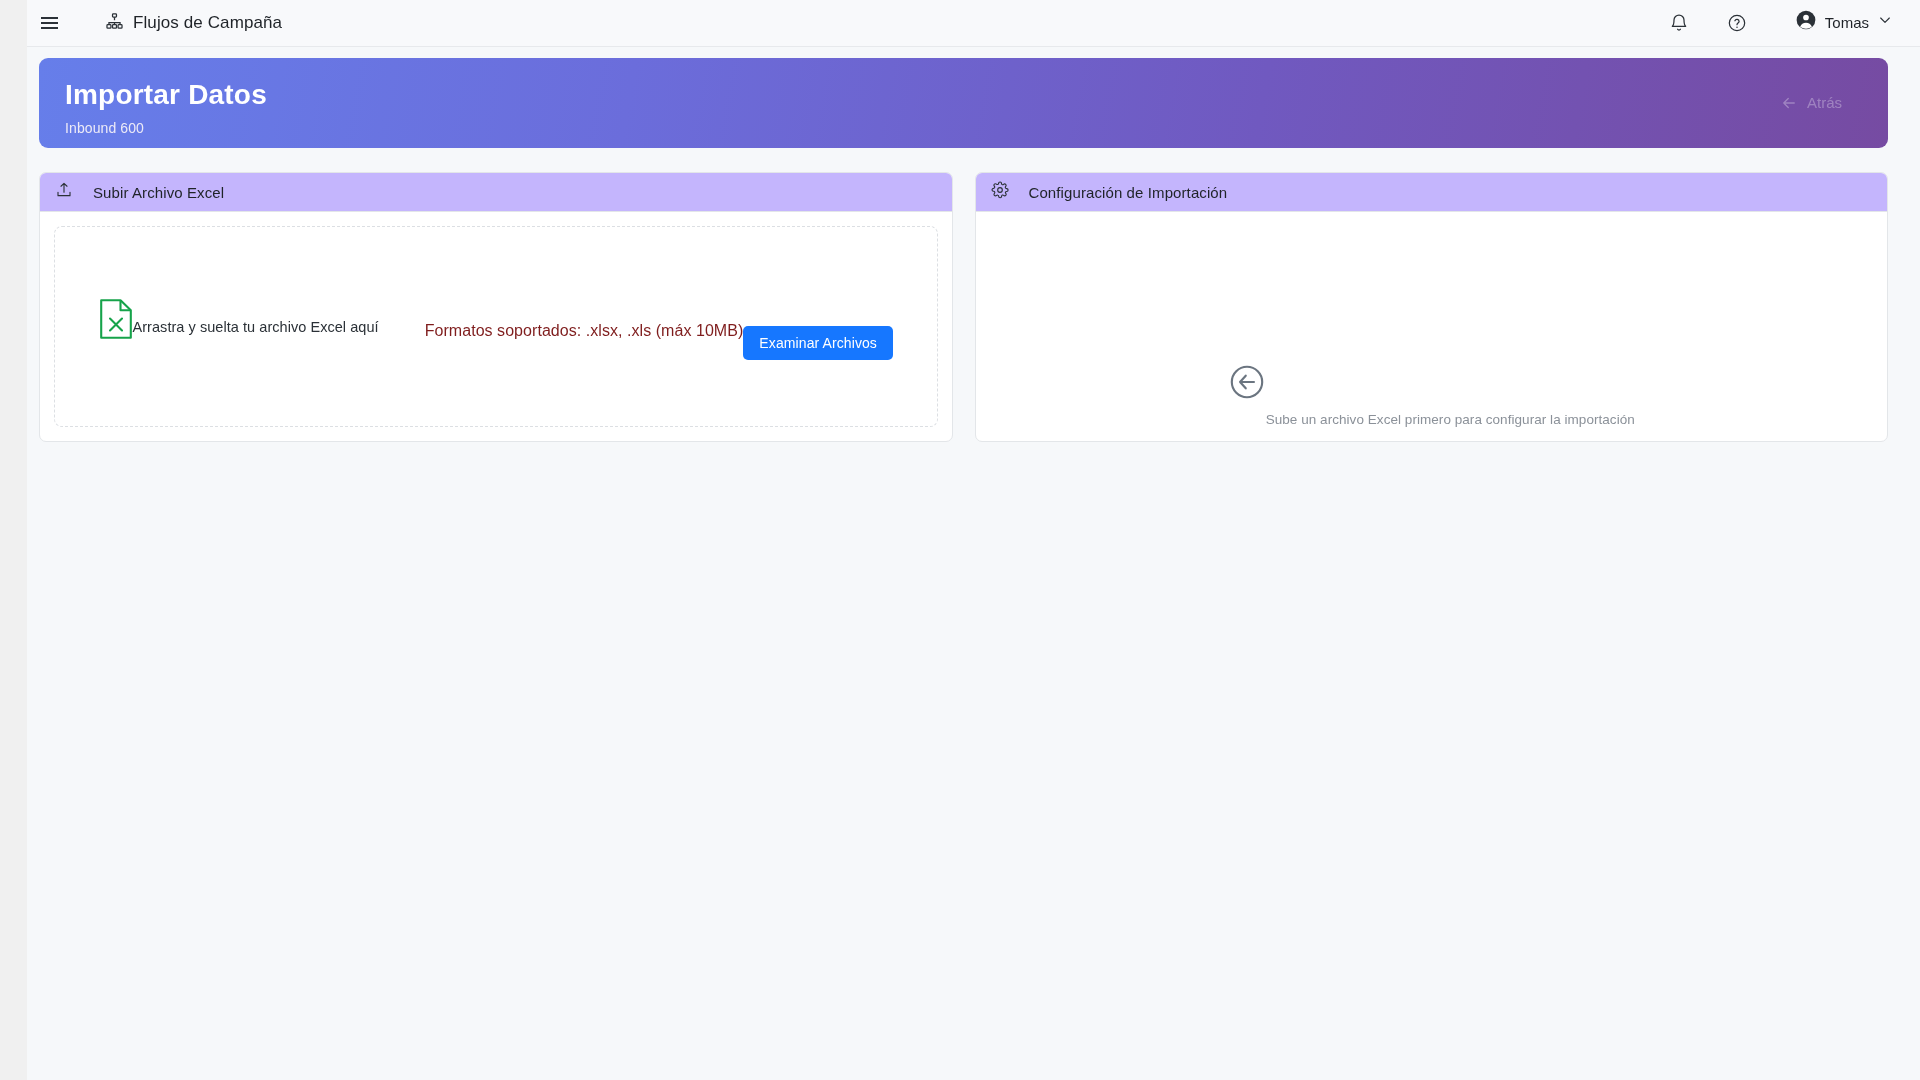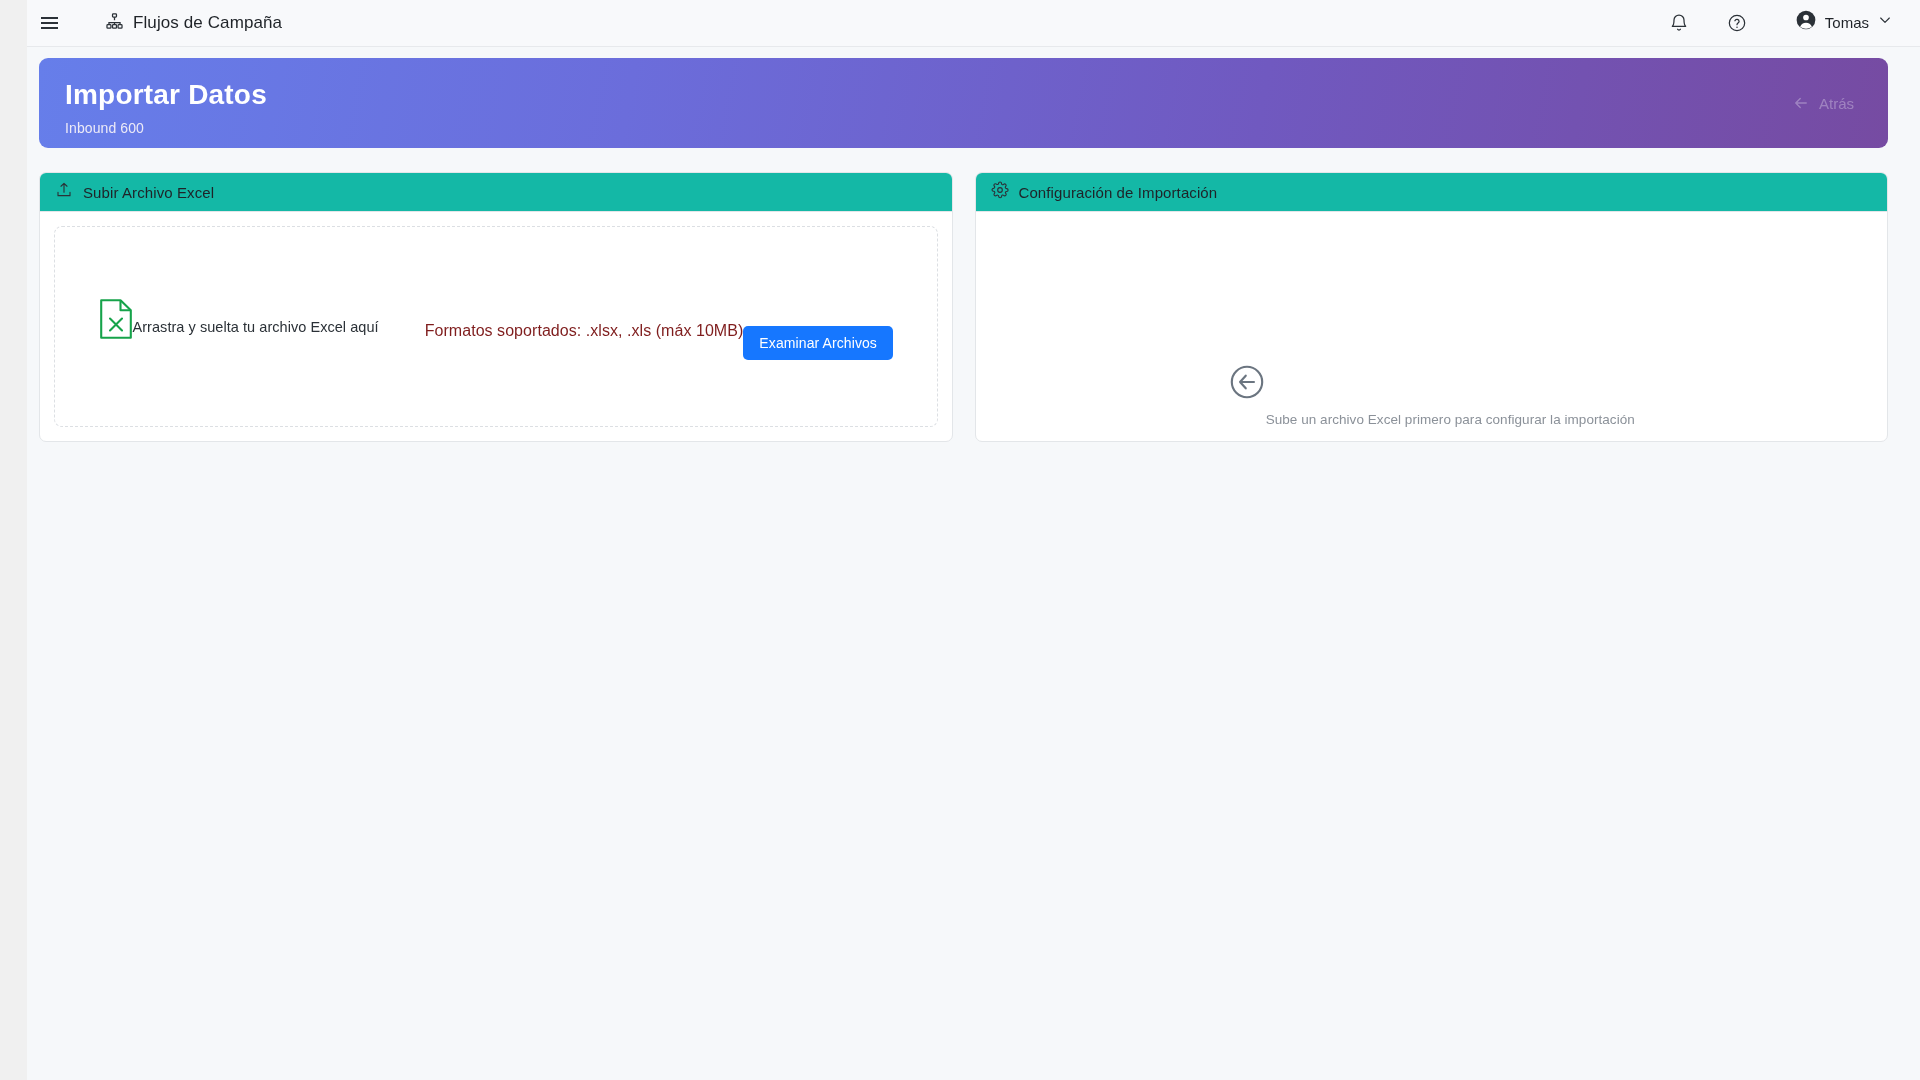--- a/index.html
+++ b/index.html
@@ -148,25 +148,25 @@
     line-height: 1.1;
   }
   .hero-sub {
     margin-top: 9px;
     font-size: 14px;
     color: #eceaf7;
     letter-spacing: .1px;
   }
   .hero-back {
     position: absolute;
-    right: 26px;
+    right: 38px;
     top: 50%;
     transform: translateY(-50%);
     display: flex;
-    align-items: center;
+    align-items: flex-start;
     gap: 9px;
     font-size: 15px;
     color: rgba(255,255,255,.30);
     cursor: pointer;
     background: none;
     border: none;
     padding: 6px 8px;
     font-family: inherit;
   }
   .hero-back svg { display: block; }
@@ -180,25 +180,25 @@
   .card {
     flex: 1;
     background: #ffffff;
     border: 1px solid #e3e6e9;
     border-radius: 7px;
     overflow: hidden;
     min-width: 0;
   }
   .card-head {
     height: 39px;
-    background: #14b8a6;
+    background: #c4b5fd;
     border-bottom: 1px solid #e3e6e9;
     display: flex;
     align-items: center;
-    gap: 10px;
+    gap: 20px;
     padding: 0 15px;
   }
   .card-head-title {
     font-size: 15px;
     color: #1f2328;
     letter-spacing: .1px;
   }
   .card-body {
     padding: 14px;
     height: 229px;

